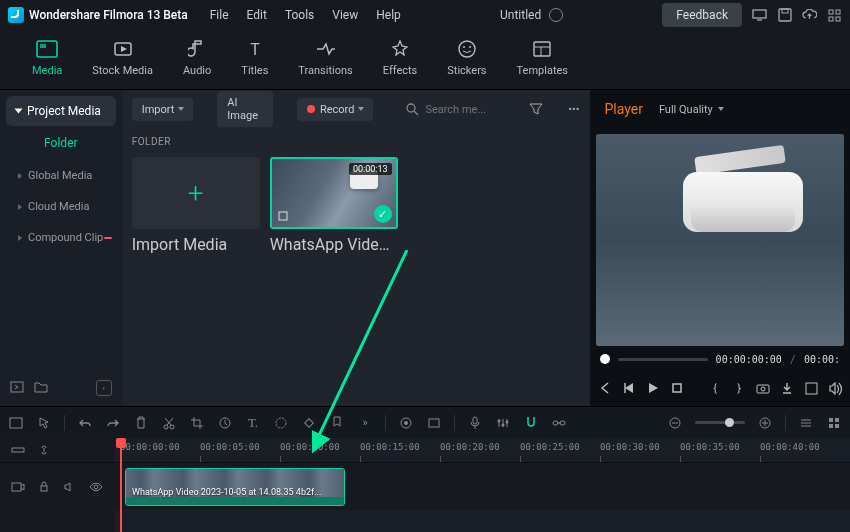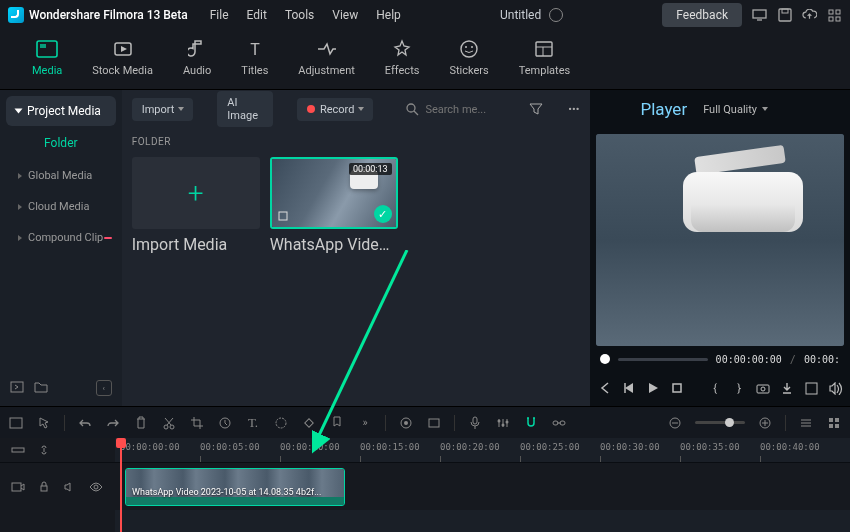--- a/index.html
+++ b/index.html
@@ -50,21 +50,21 @@
 .media-thumb.selected { border:2px solid #00d6a3; }
 .thumb-img { width:100%; height:100%; background:linear-gradient(120deg,#3a4a5a 0%,#5a6a7a 40%,#8a9aaa 60%,#4a5a6a 100%); position:relative; }
 .thumb-img::after { content:""; position:absolute; top:10px; right:18px; width:28px; height:20px; background:#eee; border-radius:6px 6px 4px 4px; box-shadow:0 2px 4px rgba(0,0,0,0.3); }
 .dur-badge { position:absolute; top:4px; right:4px; background:rgba(0,0,0,0.7); padding:1px 4px; font-size:9px; border-radius:2px; color:#fff; }
 .sel-check { position:absolute; bottom:4px; right:4px; width:18px; height:18px; background:#00d6a3; border-radius:50%; display:flex; align-items:center; justify-content:center; color:#fff; font-size:11px; }
 .crop-ico { position:absolute; bottom:4px; left:4px; width:14px; height:14px; color:#ddd; }
 .media-name { font-size:16px; color:#ccc; overflow:hidden; text-overflow:ellipsis; white-space:nowrap; }
 
 .right-col { width:320px; background:#0c1015; display:flex; flex-direction:column; }
 .preview-hdr { height:38px; display:flex; align-items:center; padding:0 14px; gap:16px; }
-.preview-tab { font-size:17px; color:#7dd3fc;margin-left:36px; }
+.preview-tab { font-size:14px; color:#f97316; }
 .quality-sel { display:flex; align-items:center; gap:6px; font-size:11px; color:#bbb; cursor:pointer; }
 .preview-screen { flex:1; margin:6px 6px 2px 6px; background:#3a4a58; border-radius:3px; position:relative; overflow:hidden; }
 .vr-person { width:100%; height:100%; background:linear-gradient(180deg,#4a5a68 0%,#3a4a58 50%,#5a6a78 100%); position:relative; }
 .vr-headset { position:absolute; top:18%; left:35%; width:120px; height:60px; background:linear-gradient(180deg,#f8f8f8,#dadada); border-radius:14px; }
 .vr-headset::after { content:""; position:absolute; bottom:0; left:8px; right:8px; height:28px; background:linear-gradient(180deg,#e8e8e8,#c0c0c0); border-radius:0 0 12px 12px; }
 .vr-strap { position:absolute; top:8%; left:40%; width:90px; height:18px; background:linear-gradient(90deg,#e0e0e0,#c8c8c8); border-radius:4px; transform:rotate(-8deg); }
 .player-scrub { height:22px; display:flex; align-items:center; padding:0 10px; gap:8px; }
 .scrub-dot { width:10px; height:10px; background:#fff; border-radius:50%; }
 .scrub-line { flex:1; height:3px; background:#3a3f48; border-radius:2px; }
 .tc { font-size:10px; color:#ddd; font-family:monospace; }
@@ -185,21 +185,21 @@
         </svg>
       </div>
     <span>Titles</span>
   </div>
   <div class="rib-item">
     <div class="rib-ico">
         <svg width="22" height="14" viewBox="0 0 22 14">
           <path d="M2 7h6l3-5 3 10 3-5h3" fill="none" stroke="currentColor" stroke-width="1.5"></path>
         </svg>
       </div>
-    <span>Adjustment</span>
+    <span>Transitions</span>
   </div>
   <div class="rib-item">
     <div class="rib-ico">
         <svg width="20" height="20" viewBox="0 0 20 20">
           <path d="M10 2l2 5 5 1-4 3 1 5-4-3-4 3 1-5-4-3 5-1z" fill="none" stroke="currentColor" stroke-width="1.3"></path>
         </svg>
       </div>
     <span>Effects</span>
   </div>
   <div class="rib-item">

